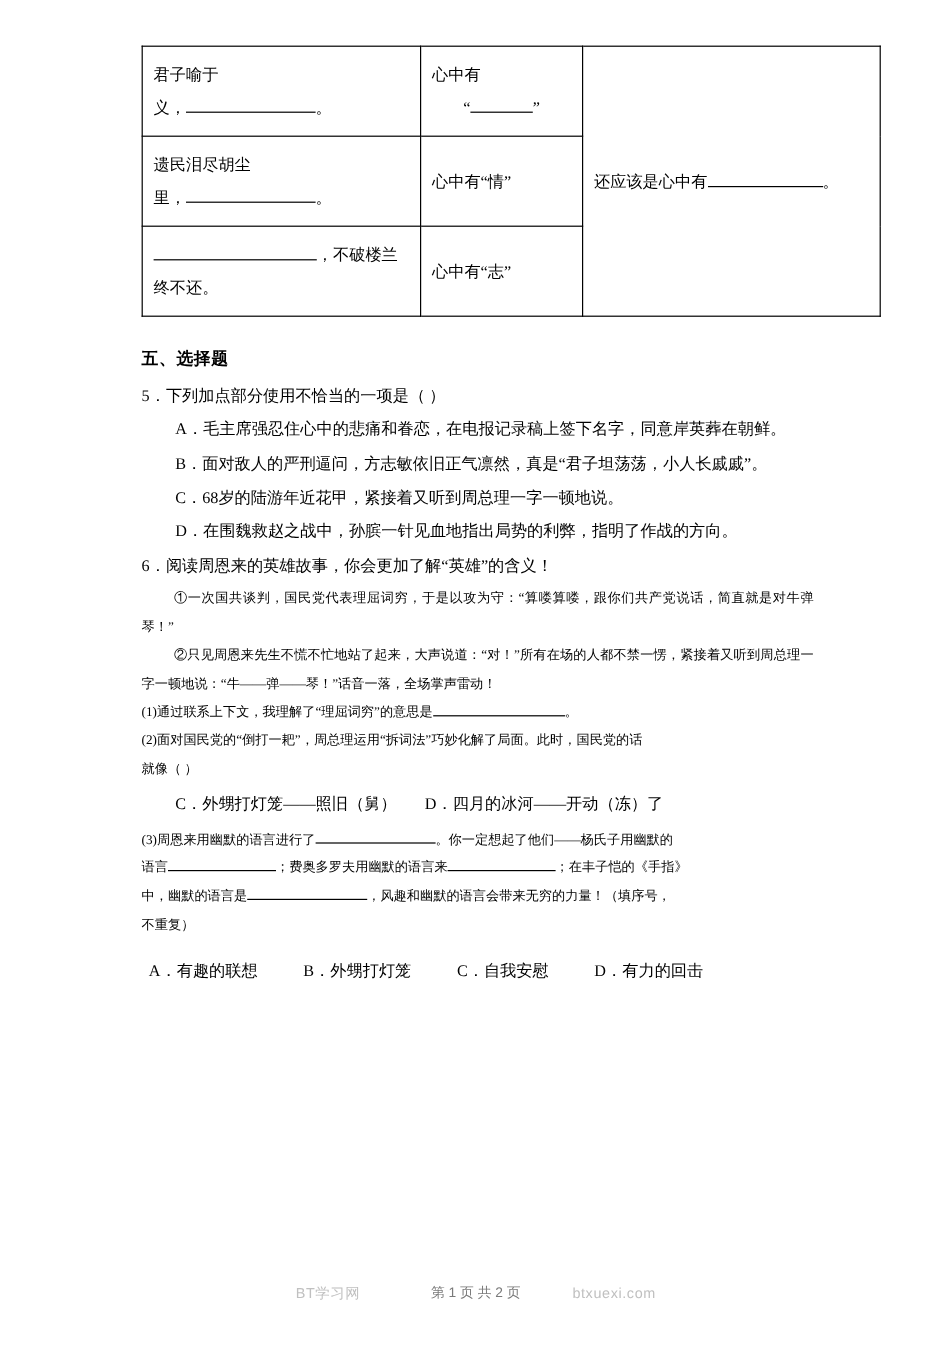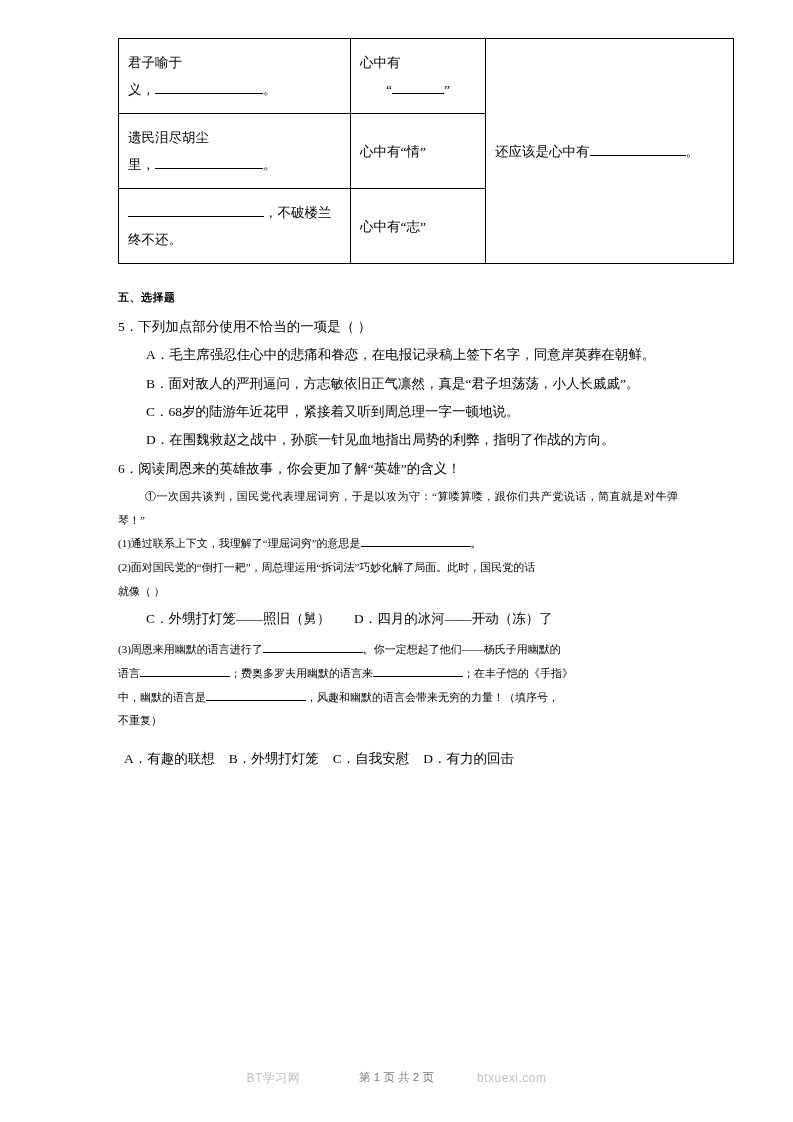--- a/index.html
+++ b/index.html
@@ -69,21 +69,21 @@
     border-bottom: 1px solid #000;
     width: 52px;
     vertical-align: baseline;
   }
   .center { text-align: center; }
 
   
   .section-title {
     font-family: "Liberation Sans", sans-serif;
     font-weight: bold;
-    font-size: 11px;
+    font-size: 14px;
     margin-top: 26px;
     margin-bottom: 8px;
     letter-spacing: 0.5px;
   }
   .q-line {
     font-size: 13.5px;
     line-height: 2.1;
     margin: 0;
   }
   .opts {
@@ -114,21 +114,21 @@
     display: flex;
   }
   .opt-row .c1 { width: 208px; }
   .opt-row .c2 { width: 230px; }
 
   .opts-flat {
     margin-left: 6px;
     font-size: 13.5px;
     line-height: 2.3;
     display: flex;
-    gap: 14px;
+    gap: 38px;
   }
 
   
   .footer {
     position: absolute;
     left: 0;
     top: 1070px;
     width: 793px;
     text-align: center;
     font-size: 12px;
@@ -196,20 +196,21 @@
     <p class="q-line">5．下列加点部分使用不恰当的一项是（    ）</p>
     <div class="opts">
       <p class="q-line">A．毛主席强忍住心中的悲痛和眷恋，在电报记录稿上签下名字，同意岸英葬在朝鲜。</p>
       <p class="q-line">B．面对敌人的严刑逼问，方志敏依旧正气凛然，真是“君子坦荡荡，小人长戚戚”。</p>
       <p class="q-line">C．68岁的陆游年近花甲，紧接着又听到周总理一字一顿地说。</p>
       <p class="q-line">D．在围魏救赵之战中，孙膑一针见血地指出局势的利弊，指明了作战的方向。</p>
     </div>
 
     <p class="q-line">6．阅读周恩来的英雄故事，你会更加了解“英雄”的含义！</p>
     <p class="para indent2" style="margin-top:2px;">①一次国共谈判，国民党代表理屈词穷，于是以攻为守：“算喽算喽，跟你们共产党说话，简直就是对牛弹琴！”</p>
+    <p class="para indent2">②只见周恩来先生不慌不忙地站了起来，大声说道：“对！”所有在场的人都不禁一愣，紧接着又听到周总理一字一顿地说：“牛——弹——琴！”话音一落，全场掌声雷动！</p>
 
     <p class="para"><span>(1)通过联系上下文，我理解了“理屈词穷”的意思是</span><span class="blank-inline w110"></span><span>。</span></p>
 
     <p class="para">(2)面对国民党的“倒打一耙”，周总理运用“拆词法”巧妙化解了局面。此时，国民党的话</p>
     <p class="para">就像（    ）</p>
 
     <div class="opt-row">
       <span class="c1">C．外甥打灯笼——照旧（舅）</span>
       <span class="c2">D．四月的冰河——开动（冻）了</span>
     </div>

